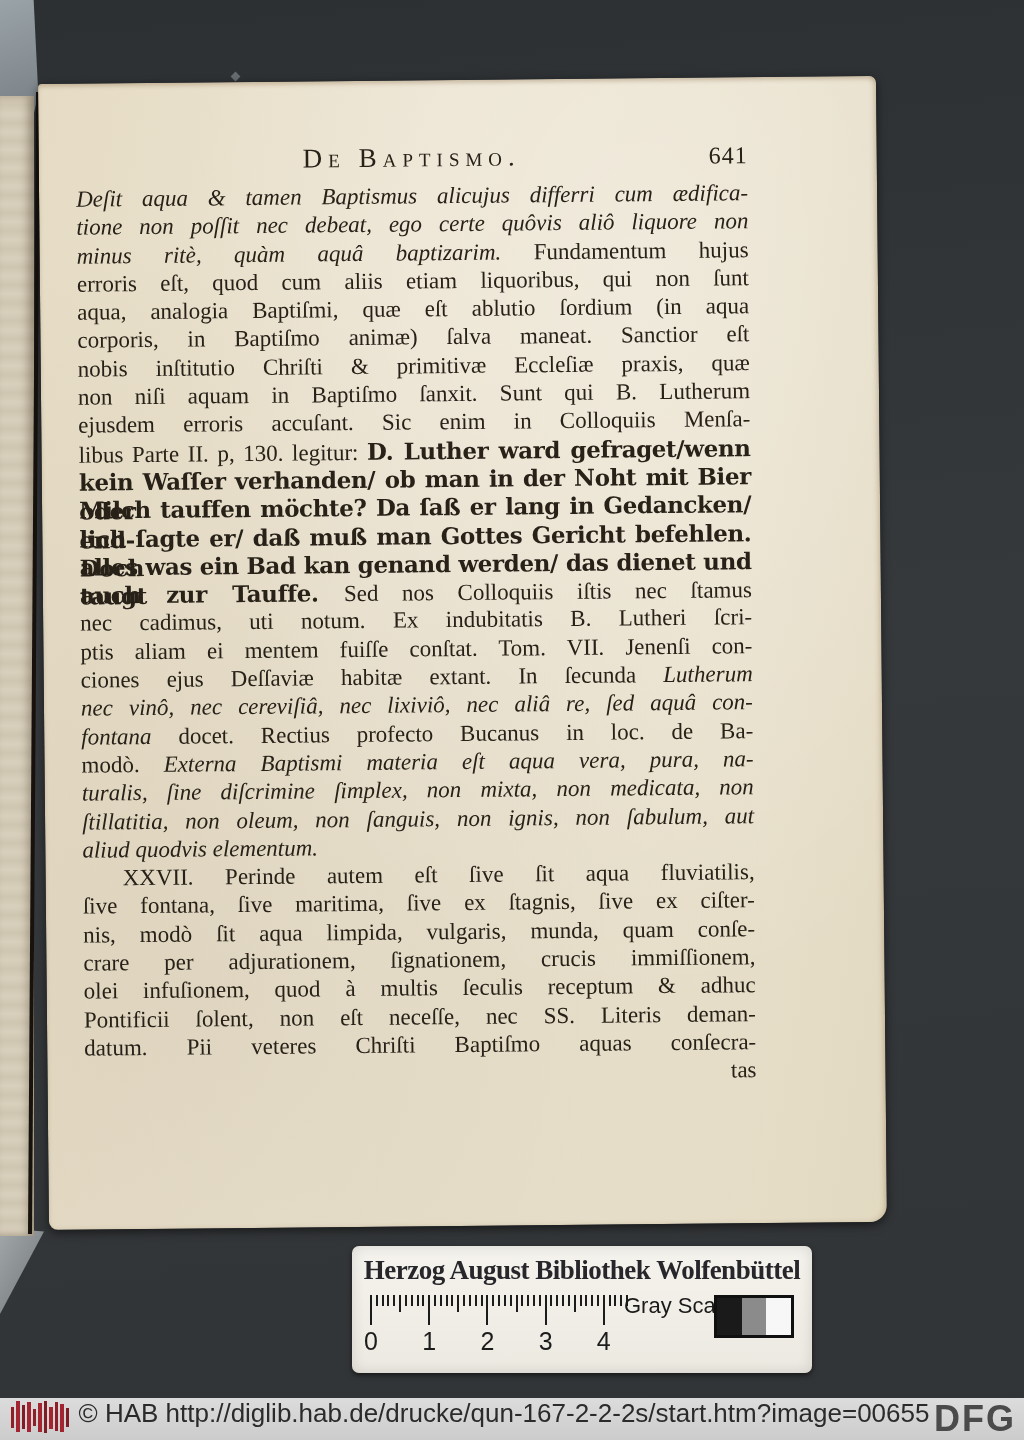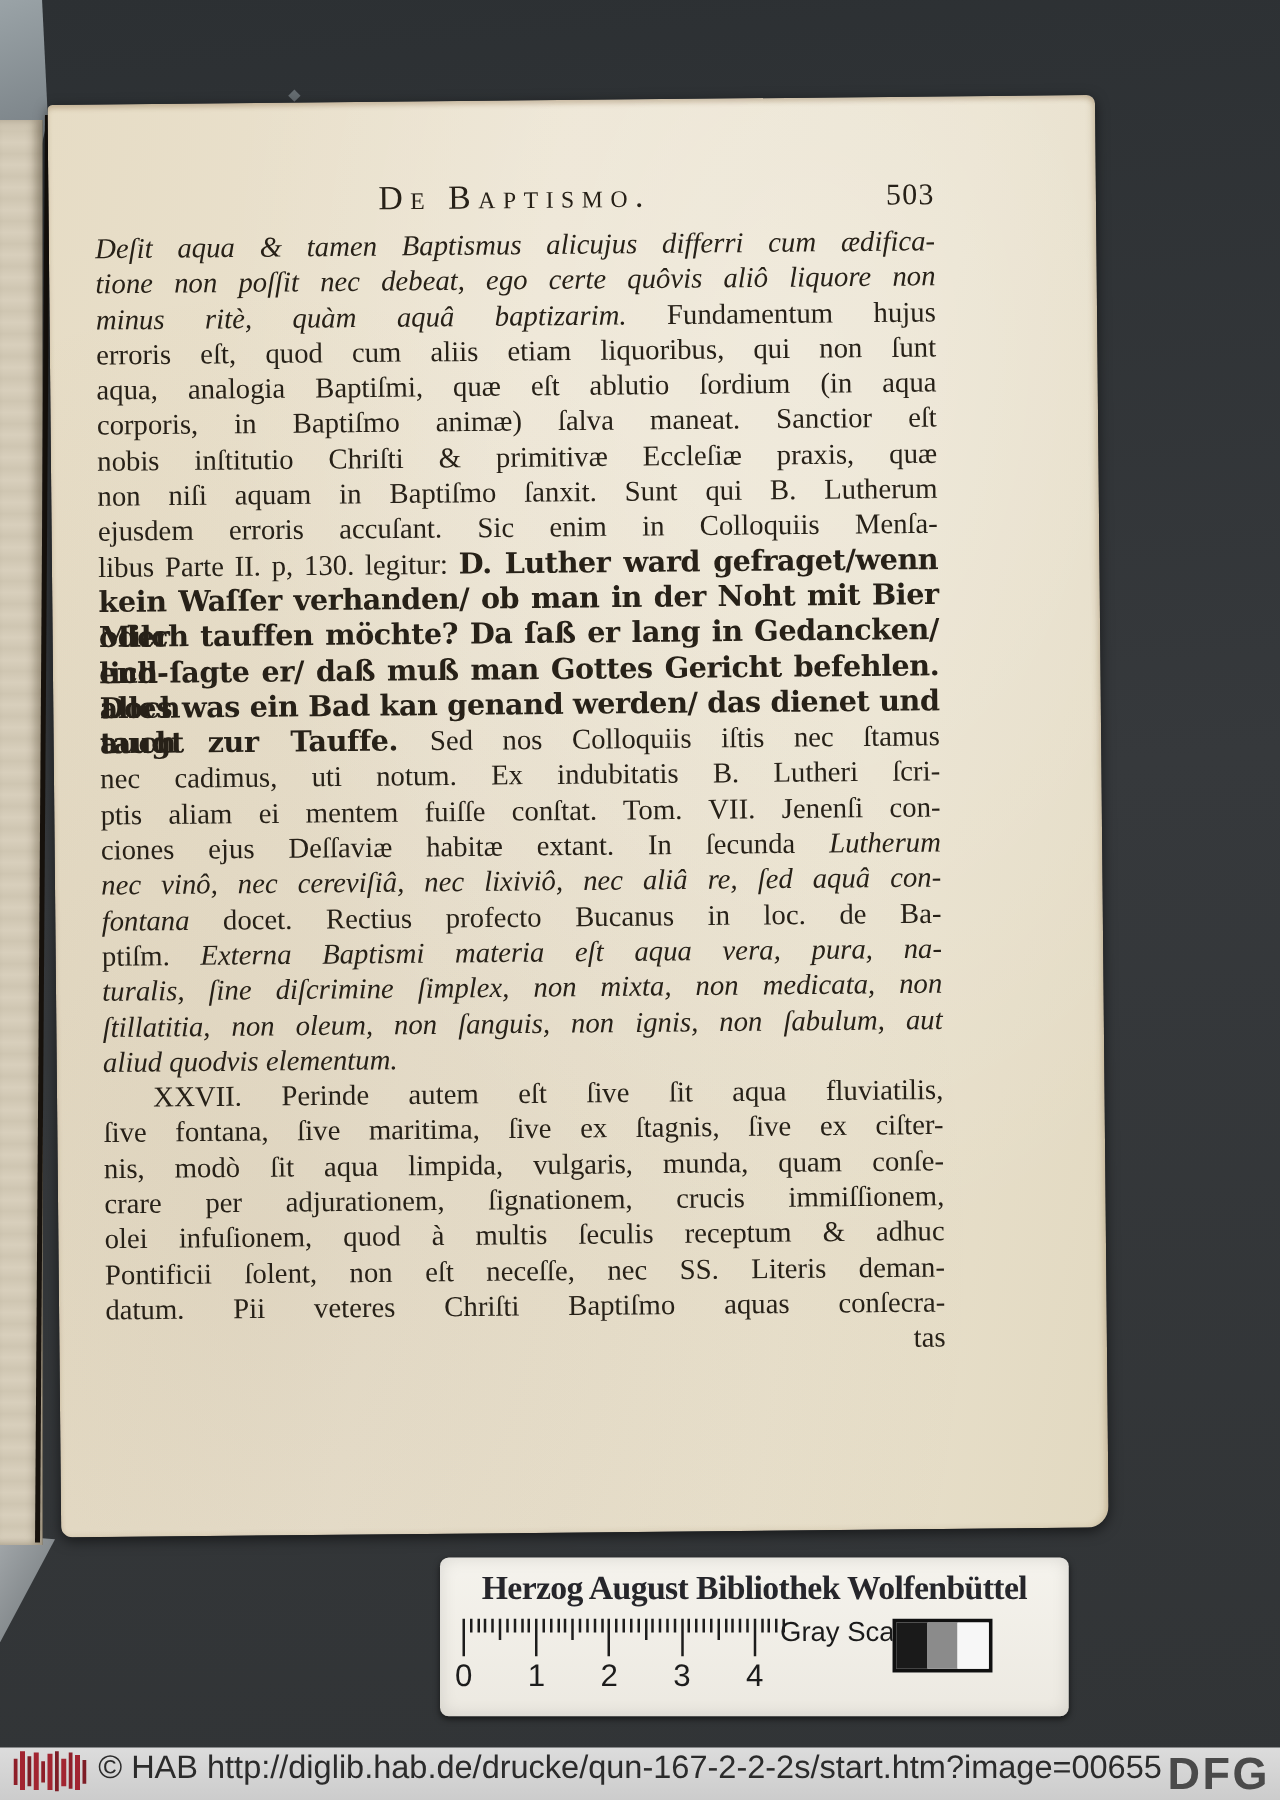--- a/index.html
+++ b/index.html
@@ -51,21 +51,21 @@
     text-align:justify;white-space:nowrap;
   }
   .line.fill{text-align-last:justify;white-space:normal;}
   .line.indent{text-indent:40px;}
   .s-r{font-style:normal;}
   .s-i{font-style:italic;}
   .s-f{font-weight:bold;font-family:"DejaVu Serif",serif;letter-spacing:-.4px;}
   .catchword{width:100%;height:28.3px;line-height:28.3px;font-size:23px;text-align:right;}
   
   .label-card{
-    position:absolute;left:352px;top:1246px;width:503px;height:127px;
+    position:absolute;left:352px;top:1246px;width:460px;height:127px;
     background:linear-gradient(180deg,#f5f3ed,#ece9e1);
     border-radius:7px;box-shadow:0 2px 5px rgba(0,0,0,.6), inset 0 0 14px rgba(0,0,0,.12);
   }
   .card-title{
     margin-top:9px;text-align:center;font-weight:bold;font-size:27px;
     letter-spacing:-.5px;color:#26262b;font-family:"Liberation Serif",serif;
   }
   .ruler{position:absolute;left:18px;top:49px;width:268px;height:66px;}
   .tick{position:absolute;top:0;width:2px;background:#1c1c1c;}
   .tick.mm{height:11px;}
@@ -106,21 +106,21 @@
 <div class="wedge-top-left"></div>
 <div class="wedge-bottom-left"></div>
 <div class="speck"></div>
 <div class="prev-page"></div>
 <div class="gutter-line"></div>
 
 <div class="page">
   <div class="text-block">
     <div class="running-head">
       <div class="head-title">De Baptismo.</div>
-      <div class="head-pagenum">503</div>
+      <div class="head-pagenum">641</div>
     </div>
     <div>
         <div class="line fill"><span class="s-i">Deſit aqua &amp; tamen Baptismus alicujus differri cum ædifica-</span></div>
         <div class="line fill"><span class="s-i">tione non poſſit nec debeat, ego certe quôvis aliô liquore non</span></div>
         <div class="line fill"><span class="s-i">minus ritè, quàm aquâ baptizarim.</span><span class="s-r"> Fundamentum hujus</span></div>
         <div class="line fill"><span class="s-r">erroris eſt, quod cum aliis etiam liquoribus, qui non ſunt</span></div>
         <div class="line fill"><span class="s-r">aqua, analogia Baptiſmi, quæ eſt ablutio ſordium (in aqua</span></div>
         <div class="line fill"><span class="s-r">corporis, in Baptiſmo animæ) ſalva maneat. Sanctior eſt</span></div>
         <div class="line fill"><span class="s-r">nobis inſtitutio Chriſti &amp; primitivæ Eccleſiæ praxis, quæ</span></div>
         <div class="line fill"><span class="s-r">non niſi aquam in Baptiſmo ſanxit. Sunt qui B. Lutherum</span></div>
@@ -129,21 +129,21 @@
         <div class="line fill"><span class="s-f">kein Waſſer verhanden/ ob man in der Noht mit Bier oder</span></div>
         <div class="line fill"><span class="s-f">Milch tauffen möchte? Da ſaß er lang in Gedancken/ end-</span></div>
         <div class="line fill"><span class="s-f">lich ſagte er/ daß muß man Gottes Gericht befehlen. Doch</span></div>
         <div class="line fill"><span class="s-f">alles was ein Bad kan genand werden/ das dienet und taugt</span></div>
         <div class="line fill"><span class="s-f">auch zur Tauffe. </span><span class="s-r">Sed nos Colloquiis iſtis nec ſtamus</span></div>
         <div class="line fill"><span class="s-r">nec cadimus, uti notum. Ex indubitatis B. Lutheri ſcri-</span></div>
         <div class="line fill"><span class="s-r">ptis aliam ei mentem fuiſſe conſtat. Tom. VII. Jenenſi con-</span></div>
         <div class="line fill"><span class="s-r">ciones ejus Deſſaviæ habitæ extant. In ſecunda </span><span class="s-i">Lutherum</span></div>
         <div class="line fill"><span class="s-i">nec vinô, nec cereviſiâ, nec lixiviô, nec aliâ re, ſed aquâ con-</span></div>
         <div class="line fill"><span class="s-i">fontana</span><span class="s-r"> docet. Rectius profecto Bucanus in loc. de Ba-</span></div>
-        <div class="line fill"><span class="s-r">ptiſm. </span><span class="s-i">Externa Baptismi materia eſt aqua vera, pura, na-</span></div>
+        <div class="line fill"><span class="s-r">modò. </span><span class="s-i">Externa Baptismi materia eſt aqua vera, pura, na-</span></div>
         <div class="line fill"><span class="s-i">turalis, ſine diſcrimine ſimplex, non mixta, non medicata, non</span></div>
         <div class="line fill"><span class="s-i">ſtillatitia, non oleum, non ſanguis, non ignis, non ſabulum, aut</span></div>
         <div class="line"><span class="s-i">aliud quodvis elementum.</span></div>
         <div class="line fill indent"><span class="s-r">XXVII. Perinde autem eſt ſive ſit aqua fluviatilis,</span></div>
         <div class="line fill"><span class="s-r">ſive fontana, ſive maritima, ſive ex ſtagnis, ſive ex ciſter-</span></div>
         <div class="line fill"><span class="s-r">nis, modò ſit aqua limpida, vulgaris, munda, quam conſe-</span></div>
         <div class="line fill"><span class="s-r">crare per adjurationem, ſignationem, crucis immiſſionem,</span></div>
         <div class="line fill"><span class="s-r">olei infuſionem, quod à multis ſeculis receptum &amp; adhuc</span></div>
         <div class="line fill"><span class="s-r">Pontificii ſolent, non eſt neceſſe, nec SS. Literis deman-</span></div>
         <div class="line fill"><span class="s-r">datum. Pii veteres Chriſti Baptiſmo aquas conſecra-</span></div>

